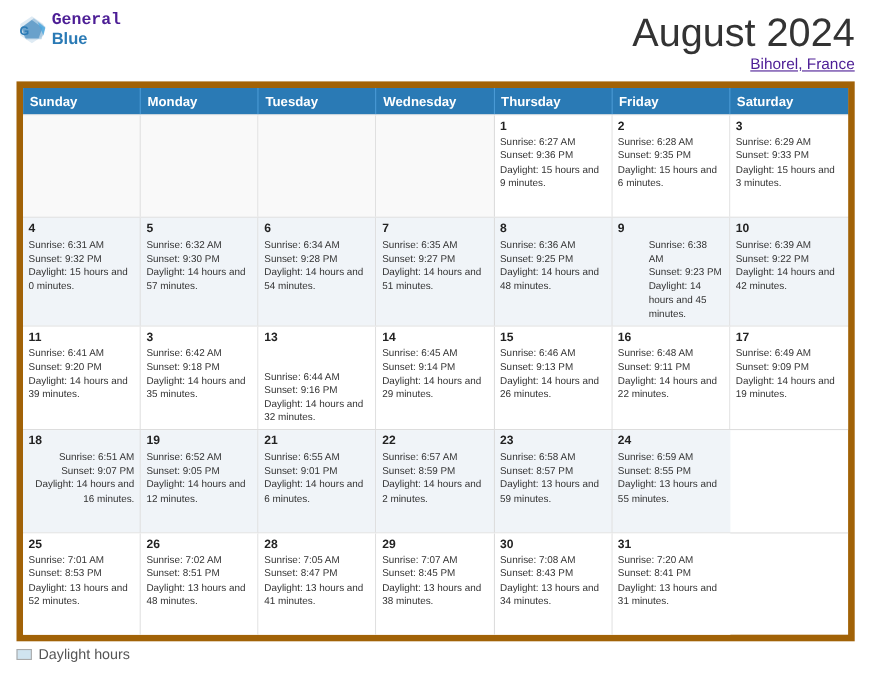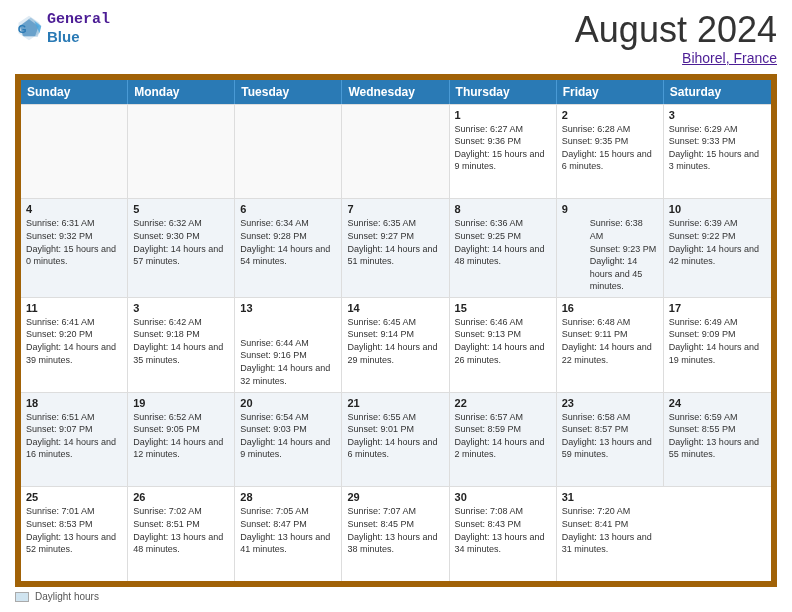--- a/index.html
+++ b/index.html
@@ -103,21 +103,21 @@
       margin-bottom: 2px;
       color: #222;
     }
     .day-info {
       font-size: 9px;
       line-height: 1.4;
       color: #333;
     }
     .footer {
       margin-top: 4px;
-      font-size: 10px;
+      font-size: 13px;
       color: #555;
       display: flex;
       align-items: center;
       gap: 6px;
     }
     .footer-box {
       width: 14px;
       height: 10px;
       background: #d0e4f0;
       border: 1px solid #aaa;
@@ -269,35 +269,29 @@
           <div class="cal-cell">
             <div class="day-number">17</div>
             <div class="day-info" style="white-space: pre-line;">Sunrise: 6:49 AM
 Sunset: 9:09 PM
 Daylight: 14 hours and 19 minutes.</div>
           </div>
         </div>
         <div class="cal-row">
           <div class="cal-cell alt-row">
             <div class="day-number">18</div>
-            <div class="day-info" style="white-space: pre-line;">Sunrise: 6:51 AM
+            <div class="day-info" style="white-space: pre-line; text-align: right;">Sunrise: 6:51 AM
 Sunset: 9:07 PM
 Daylight: 14 hours and 16 minutes.</div>
           </div>
           <div class="cal-cell alt-row">
             <div class="day-number">19</div>
             <div class="day-info" style="white-space: pre-line;">Sunrise: 6:52 AM
 Sunset: 9:05 PM
 Daylight: 14 hours and 12 minutes.</div>
-          </div>
-          <div class="cal-cell alt-row">
-            <div class="day-number">20</div>
-            <div class="day-info" style="white-space: pre-line;">Sunrise: 6:54 AM
-Sunset: 9:03 PM
-Daylight: 14 hours and 9 minutes.</div>
           </div>
           <div class="cal-cell alt-row">
             <div class="day-number">21</div>
             <div class="day-info" style="white-space: pre-line;">Sunrise: 6:55 AM
 Sunset: 9:01 PM
 Daylight: 14 hours and 6 minutes.</div>
           </div>
           <div class="cal-cell alt-row">
             <div class="day-number">22</div>
             <div class="day-info" style="white-space: pre-line;">Sunrise: 6:57 AM

